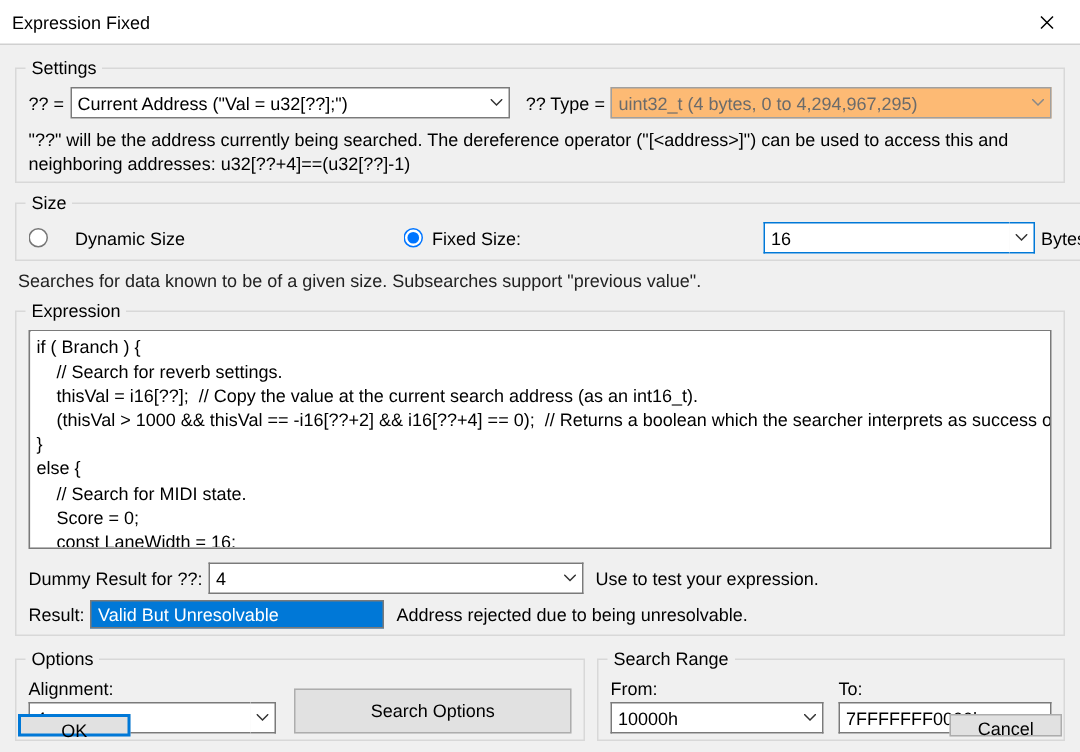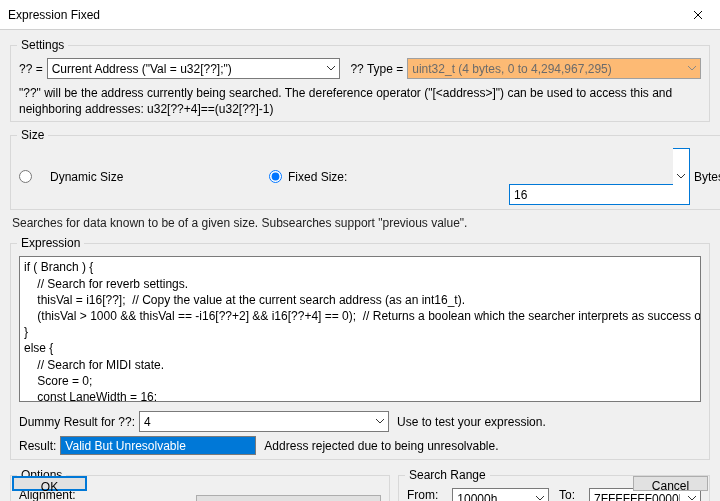--- a/index.html
+++ b/index.html
@@ -93,21 +93,21 @@
   .footer {
     position:absolute;
     left:0; right:0; bottom:0;
     padding: 8px 12px 10px 12px;
     display:flex; justify-content:space-between;
   }
   .text-muted { color:#222; }
   .options-inner { display:flex; gap:12px; align-items:flex-end; }
   .align-col { display:flex; flex-direction:column; gap:2px; flex:0 0 165px;}
   .range-inner { display:flex; gap:10px; }
-  .range-col { display:flex; flex-direction:row; gap:14px; flex:1;}
+  .range-col { display:flex; flex-direction:column; gap:2px; flex:1;}
   .chev { pointer-events:none; }
   .settings-select { flex:1; }
   .helptext-sel {
     display:flex; align-items:center; width:100%;
     border:1px solid #a0a0a0; background:#fdba74; color:#6b6b6b;
     height:21px; padding:0 4px; justify-content:space-between;
   }
   .helptext-sel .chev { color:#777; }
   .display-select {
     display:flex; align-items:center; justify-content:space-between;
@@ -156,21 +156,21 @@
       <div class="col1 radio">
         <input type="radio" name="sizer" style="">
         <label>Dynamic Size</label>
       </div>
       <div class="col2 radio">
         <input type="radio" name="sizer" checked="" style="">
         <label>Fixed Size:</label>
       </div>
       <div class="col3">
         <div class="combo focused" style="flex:1;">
-          <input type="text" style="flex: 1 1 0%; margin-top: 36px;" value="16">
+          <input type="text" style="flex: 1 1 0%;" value="16">
           <div class="arrow">
               <svg class="chev" width="8" height="6">
                 <path d="M0 0 L4 4 L8 0" fill="none" stroke="#333"></path>
               </svg>
             </div>
         </div>
         <label>Bytes</label>
       </div>
     </div>
   </fieldset>

